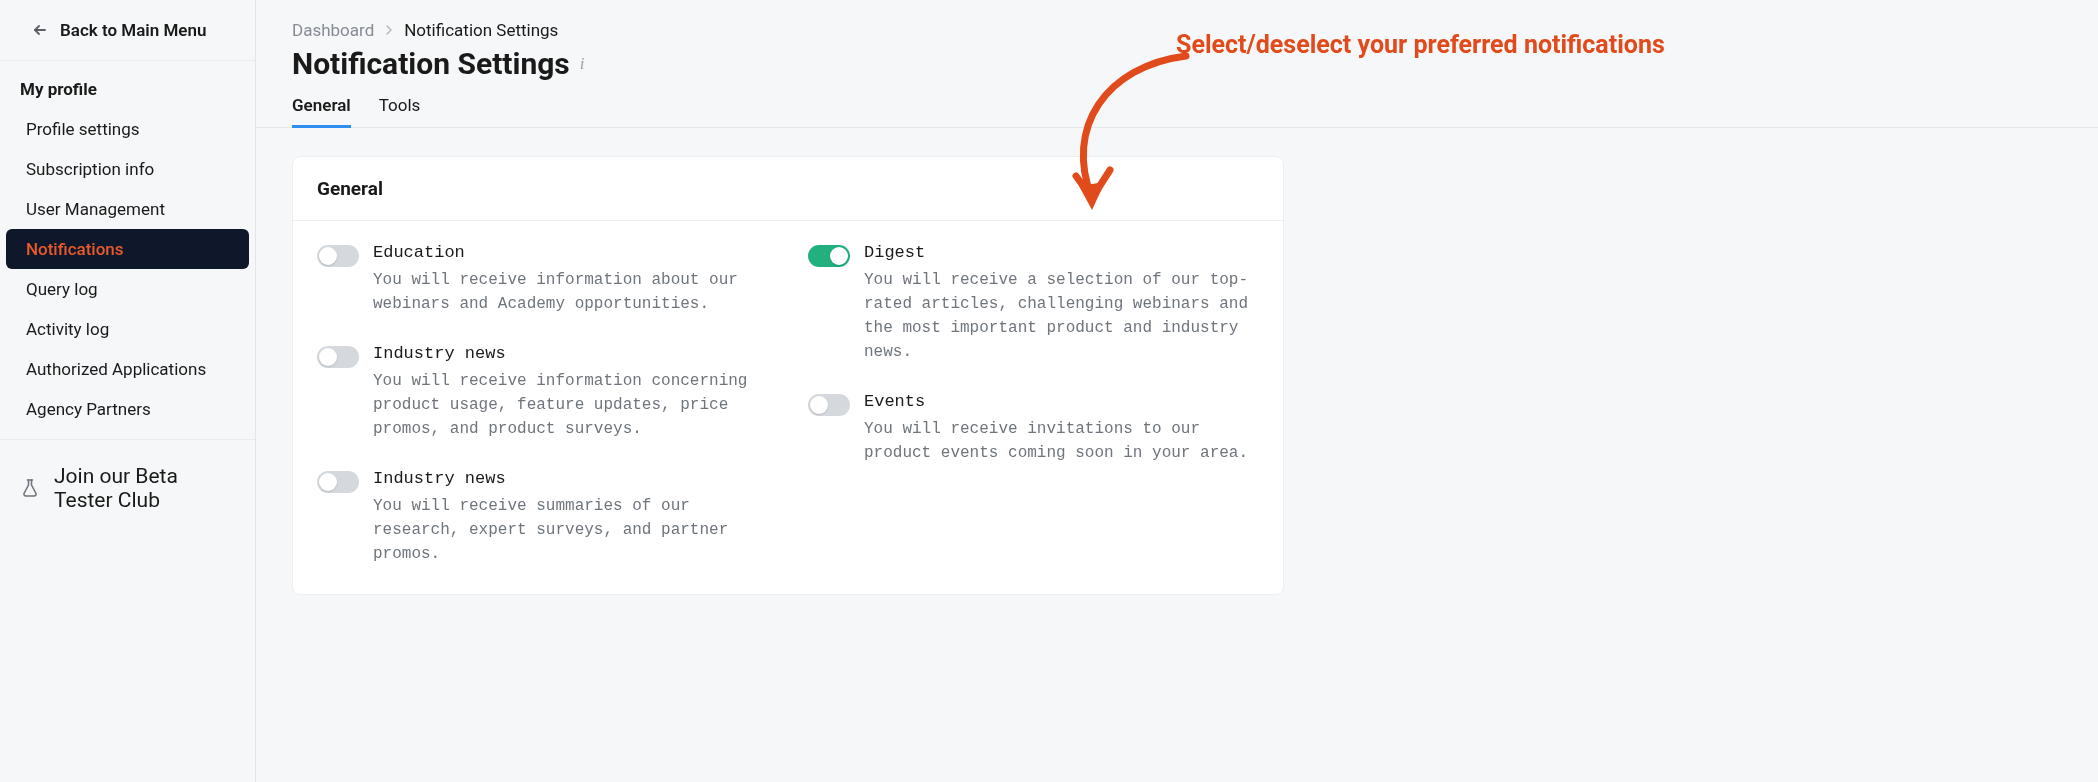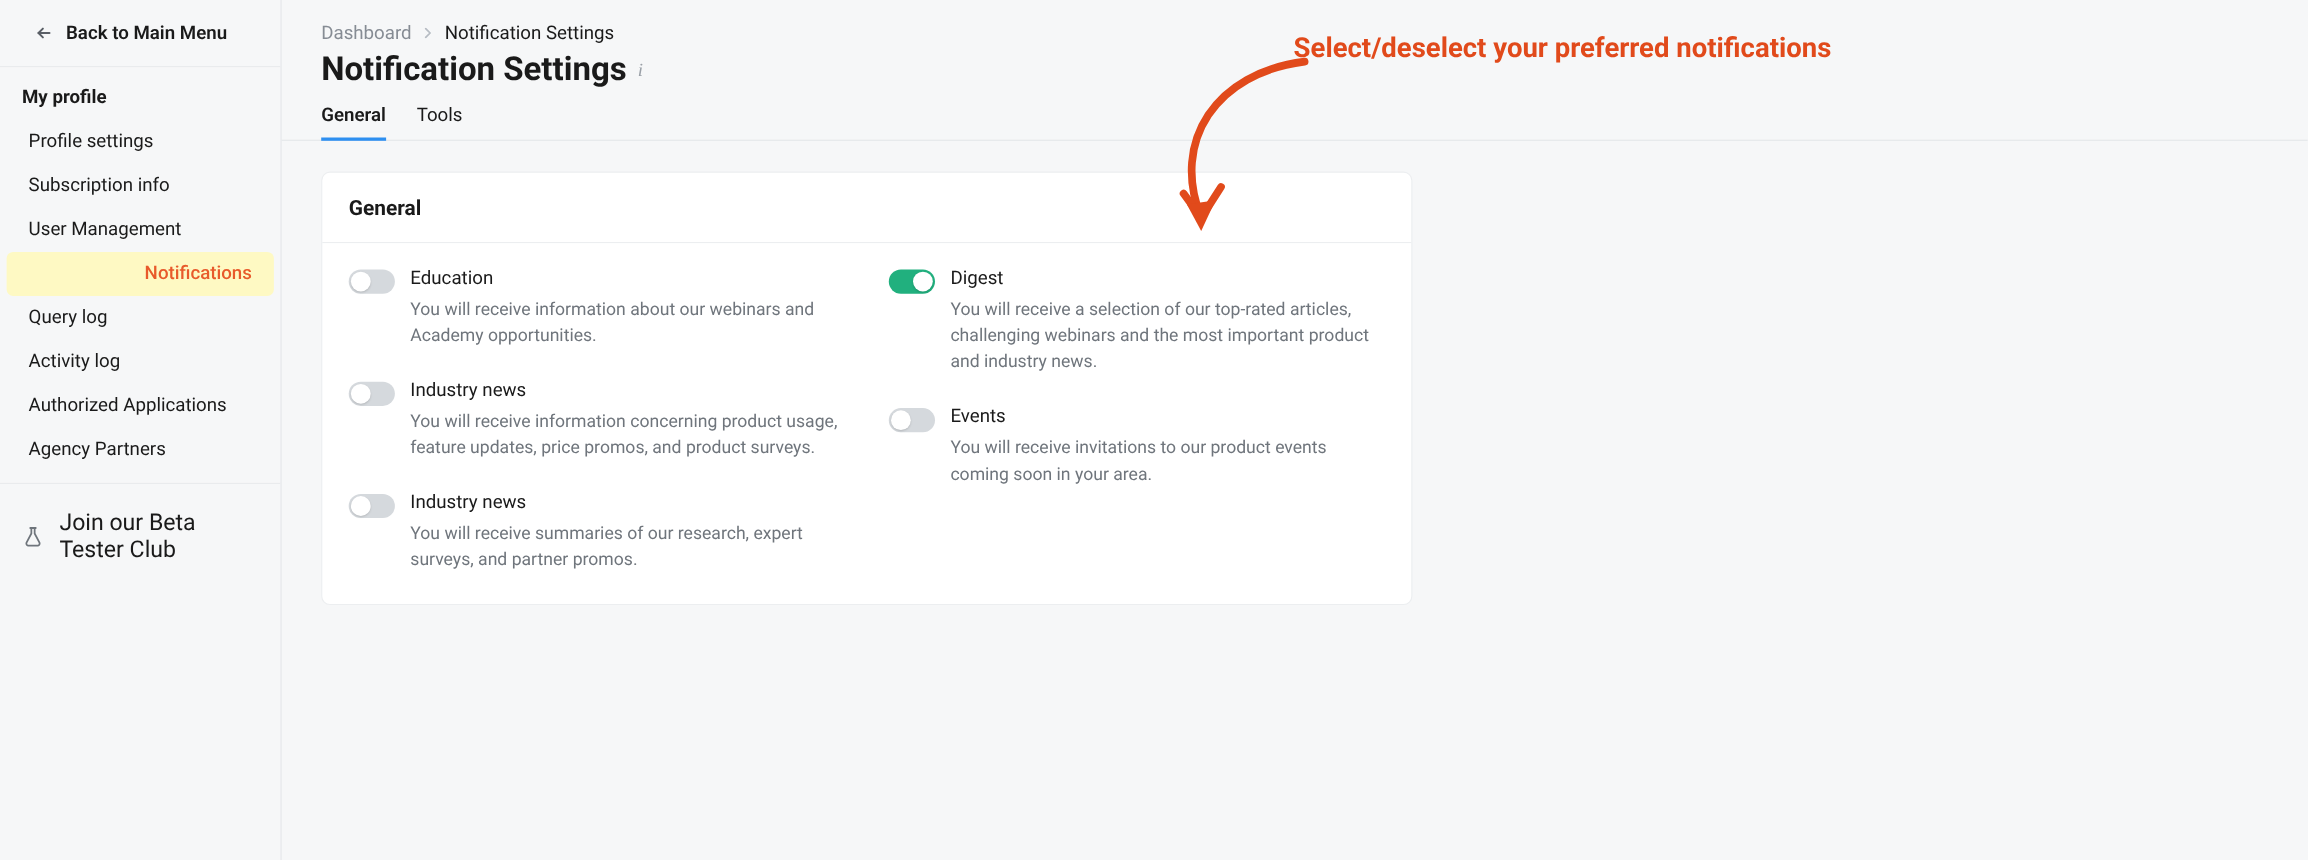--- a/index.html
+++ b/index.html
@@ -46,24 +46,23 @@
     }
     .sidebar-item {
       padding: 10px 20px;
       font-size: 17px;
       color: #1a1a1a;
       cursor: pointer;
       border-radius: 6px;
       margin: 0 6px;
     }
     .sidebar-item.active {
-      background: #fef9c3;
+      background: #0f172a;
       color: #e85a2b;
       font-weight: 500;
-      text-align: right;
     }
     .sidebar-divider {
       height: 1px;
       background: #e9ebed;
       margin: 10px 0;
     }
     .beta-link {
       display: flex;
       align-items: center;
       gap: 14px;
@@ -158,20 +157,21 @@
       padding: 20px 24px;
       font-size: 19px;
       font-weight: 700;
       border-bottom: 1px solid #eceef0;
     }
     .card-body {
       padding: 22px 24px 28px 24px;
       display: grid;
       grid-template-columns: 1fr 1fr;
       gap: 0 40px;
+      font-family: Liberation Mono, monospace;
     }
     .setting-col {
       display: flex;
       flex-direction: column;
       gap: 28px;
     }
     .setting {
       display: flex;
       gap: 14px;
       align-items: flex-start;

